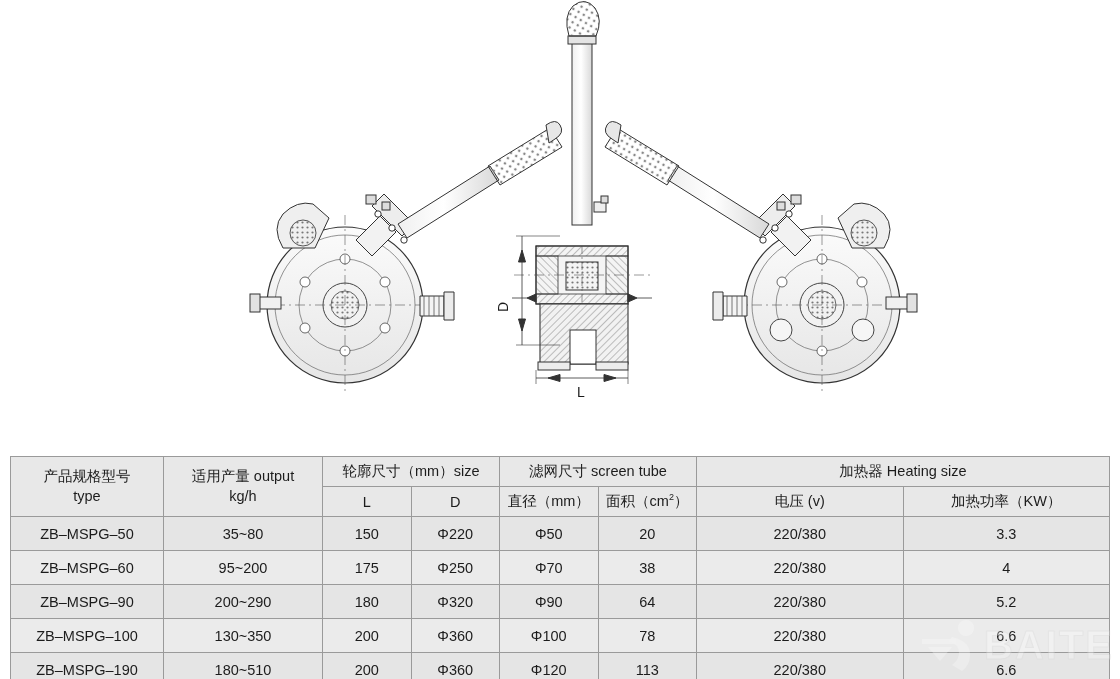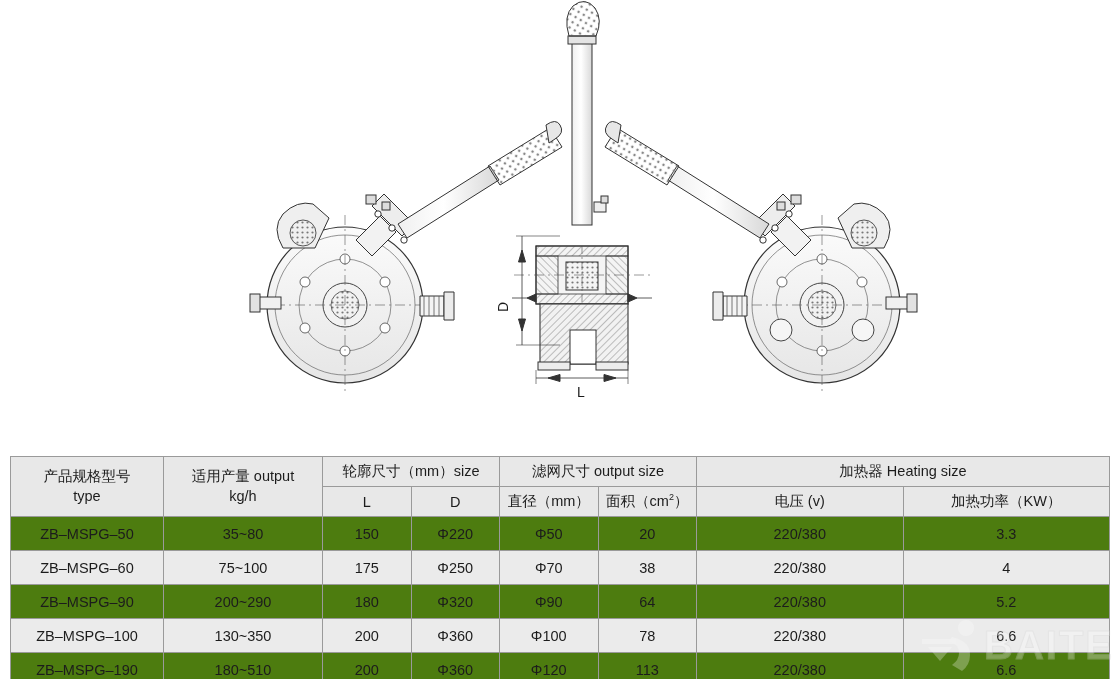--- a/index.html
+++ b/index.html
@@ -53,21 +53,21 @@
     background: #e8e8e8;
     height: 29px;
     font-size: 14.5px;
   }
   table.spec thead th.tall {
     height: 58px;
     line-height: 1.35;
   }
   table.spec tbody td {
     height: 33px;
-    background: #4d7c0f;
+    background: #e5e5e5;
     font-size: 14.5px;
   }
   table.spec tbody tr:nth-child(even) td {
     background: #ebebeb;
   }
   .sub {
     font-size: 9px;
     vertical-align: super;
   }
 
@@ -269,21 +269,21 @@
       <tr>
         <th class="tall" rowspan="2" style="width:152px">
           <div style="white-space:pre-line">产品规格型号
 type</div>
         </th>
         <th class="tall" rowspan="2" style="width:158px">
           <div style="white-space:pre-line">适用产量 output
 kg/h</div>
         </th>
         <th colspan="2" style="width:176px">轮廓尺寸（mm）size</th>
-        <th colspan="2" style="width:196px">滤网尺寸 output size</th>
+        <th colspan="2" style="width:196px">滤网尺寸 screen tube</th>
         <th colspan="2">加热器 Heating size</th>
       </tr>
       <tr>
         <th style="width:88px">L</th>
         <th style="width:88px">D</th>
         <th style="width:110px">直径（mm）</th>
         <th style="width:102px">
           <span>面积（cm</span><span class="sub">2</span><span>）</span>
         </th>
         <th style="width:158px">电压 (v)</th>
@@ -296,21 +296,21 @@
         <td>35~80</td>
         <td>150</td>
         <td>Φ220</td>
         <td>Φ50</td>
         <td>20</td>
         <td>220/380</td>
         <td>3.3</td>
       </tr>
       <tr>
         <td>ZB–MSPG–60</td>
-        <td>75~100</td>
+        <td>95~200</td>
         <td>175</td>
         <td>Φ250</td>
         <td>Φ70</td>
         <td>38</td>
         <td>220/380</td>
         <td>4</td>
       </tr>
       <tr>
         <td>ZB–MSPG–90</td>
         <td>200~290</td>

